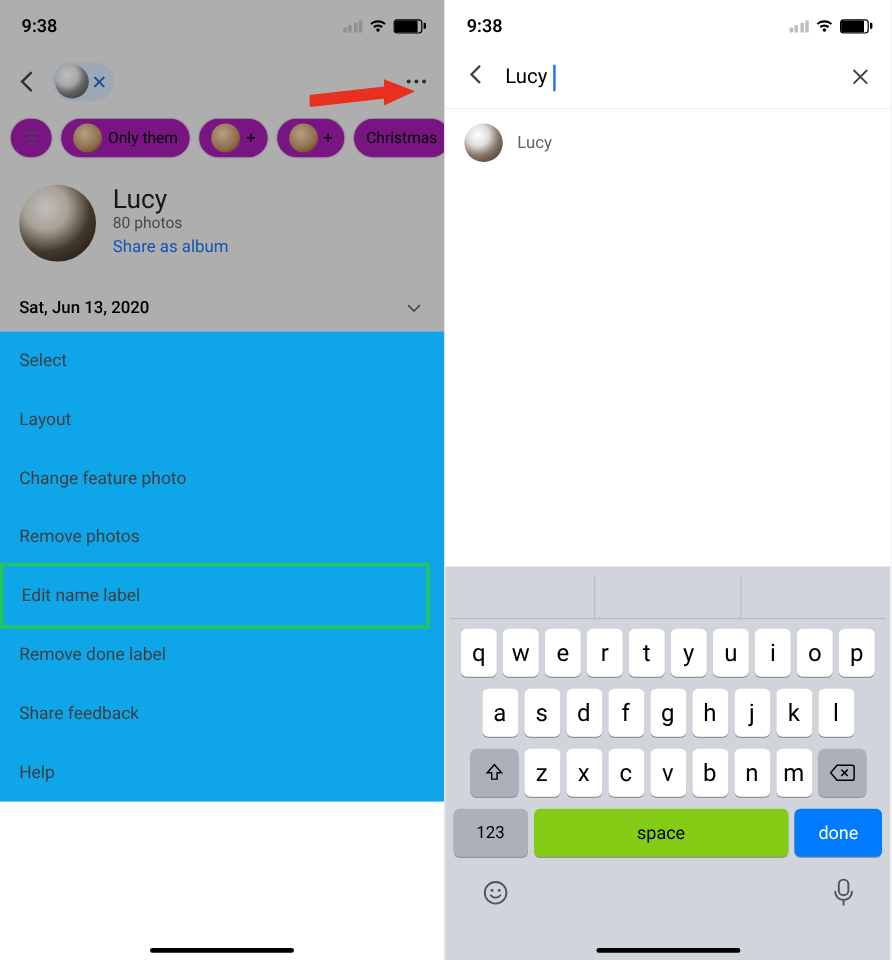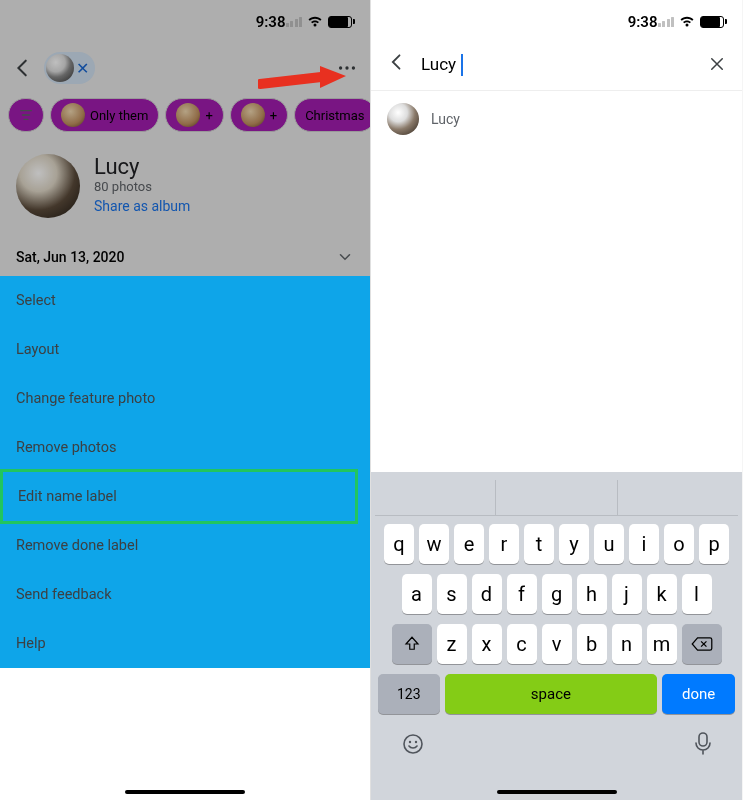--- a/index.html
+++ b/index.html
@@ -1,21 +1,21 @@
 <!DOCTYPE html>
 <html><head>
   <meta charset="utf-8">
   <style>
     * { margin: 0; padding: 0; box-sizing: border-box; font-family: -apple-system, BlinkMacSystemFont, "Segoe UI", Roboto, sans-serif; }
     body { display: flex; background: #f5f5f5; width: 743px; height: 800px; overflow: hidden; position: relative; }
     .screen { width: 371px; height: 800px; background: #fff; position: relative; overflow: hidden; }
     .screen.left { border-right: 1px solid #e0e0e0; }
     
     
-    .status-bar { display: flex; justify-content: flex-end; align-items: center; padding: 10px 18px 4px 18px; font-size: 15px; font-weight: 600; height: 38px; }
+    .status-bar { display: flex; justify-content: space-between; align-items: center; padding: 10px 18px 4px 18px; font-size: 15px; font-weight: 600; height: 38px; }
     .status-right { display: flex; align-items: center; gap: 5px; }
     .signal-bars { display: flex; align-items: flex-end; gap: 1.5px; }
     .bar { width: 3px; background: #c0c0c0; border-radius: 0.5px; }
     .bar.b1 { height: 4px; } .bar.b2 { height: 6px; } .bar.b3 { height: 8px; } .bar.b4 { height: 10px; }
     .wifi-icon svg { display: block; }
     .battery { width: 24px; height: 12px; border: 1.5px solid #000; border-radius: 3px; position: relative; }
     .battery::after { content: ''; position: absolute; width: 2px; height: 5px; background: #000; right: -4px; top: 2px; border-radius: 0 1px 1px 0; }
     .battery-fill { background: #000; height: 100%; width: 85%; border-radius: 1px; }
     
     
@@ -184,21 +184,21 @@
 
   </div>
 
   <div class="menu">
     <div class="menu-item">Select</div>
     <div class="menu-item">Layout</div>
     <div class="menu-item">Change feature photo</div>
     <div class="menu-item">Remove photos</div>
     <div class="menu-item highlighted">Edit name label</div>
     <div class="menu-item">Remove done label</div>
-    <div class="menu-item">Send feedback</div>
+    <div class="menu-item">Share feedback</div>
     <div class="menu-item">Help</div>
   </div>
 
   <div class="home-indicator"></div>
 </div>
 
 <div class="screen right">
   <div class="status-bar">
     <span>9:38</span>
     <div class="status-right">

